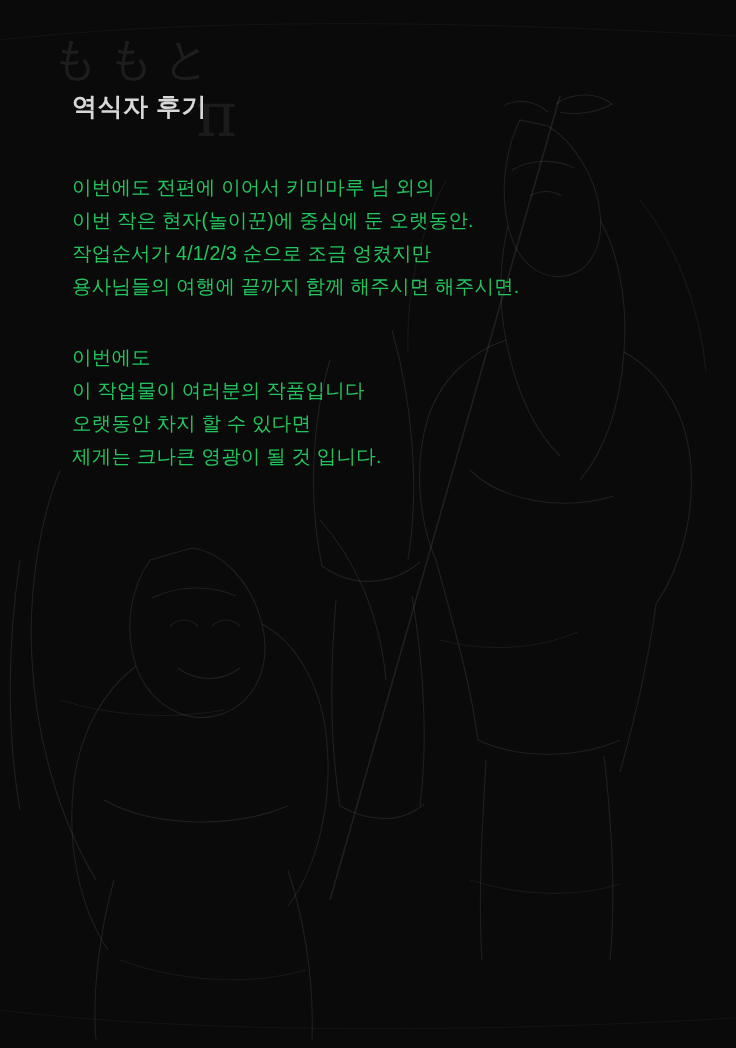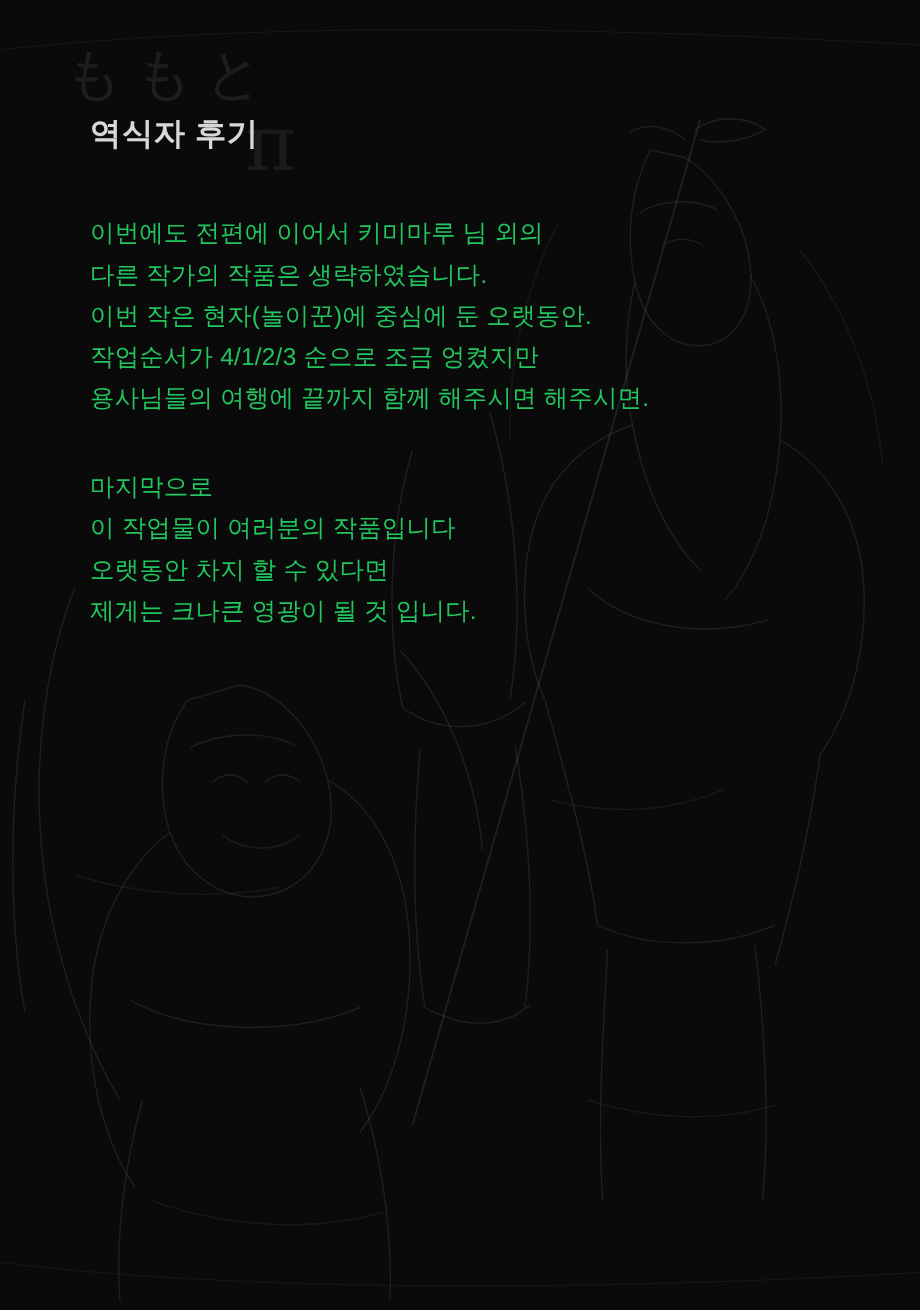--- a/index.html
+++ b/index.html
@@ -145,27 +145,26 @@
   </div>
 
   <div class="logo-mark">ももと</div>
   <div class="logo-sub">π</div>
 
   <div class="content">
     <h1 class="afterword-title">역식자 후기</h1>
 
     <div class="para">
       <div class="line">이번에도 전편에 이어서 키미마루 님 외의</div>
-      <div class="line">다른 작가의 작품은 생략하였습니다.</div>
       <div class="line">이번 작은 현자(놀이꾼)에 중심에 둔 오랫동안.</div>
       <div class="line">작업순서가 4/1/2/3 순으로 조금 엉켰지만</div>
       <div class="line">용사님들의 여행에 끝까지 함께 해주시면 해주시면.</div>
     </div>
 
     <div class="para">
-      <div class="line">마지막으로</div>
+      <div class="line">이번에도</div>
       <div class="line">이 작업물이 여러분의 작품입니다</div>
       <div class="line">오랫동안 차지 할 수 있다면</div>
       <div class="line">제게는 크나큰 영광이 될 것 입니다.</div>
     </div>
   </div>
 
 </div>
 
 </body></html>

